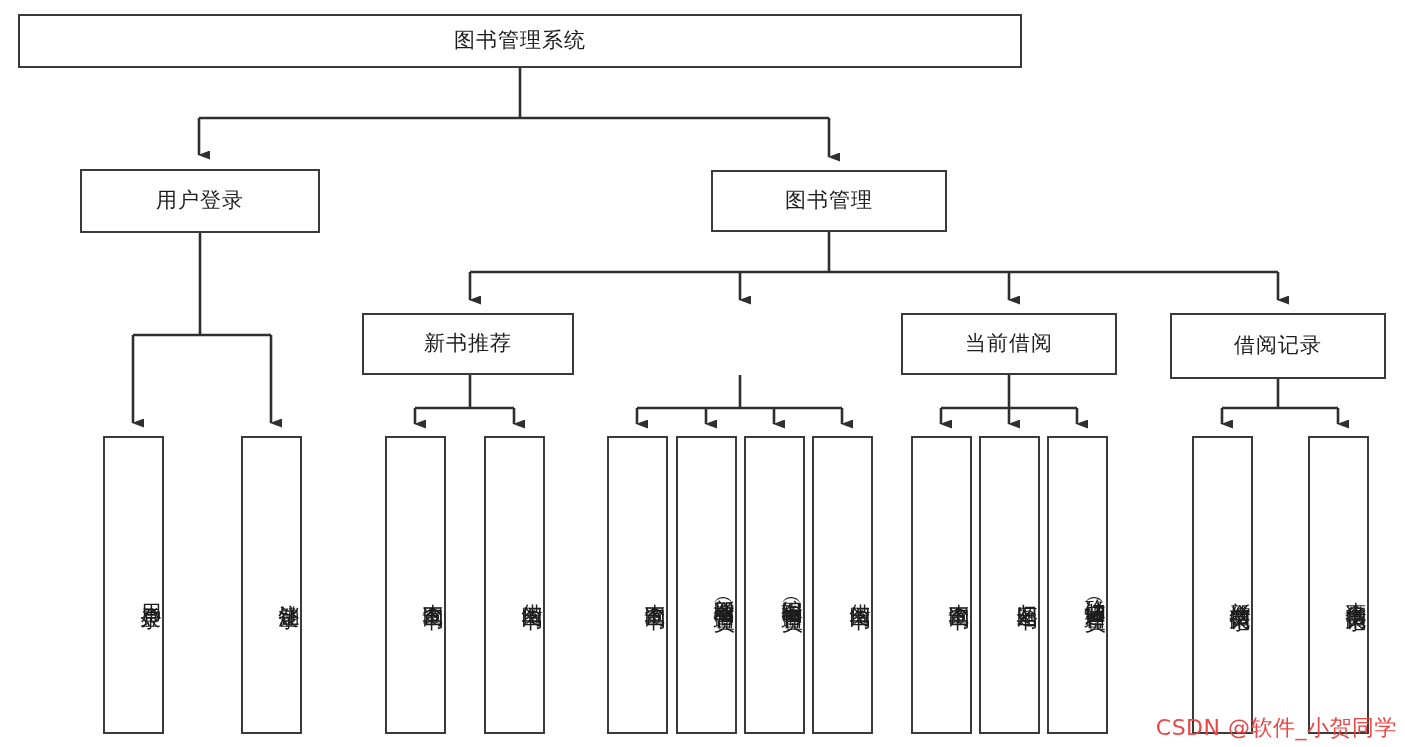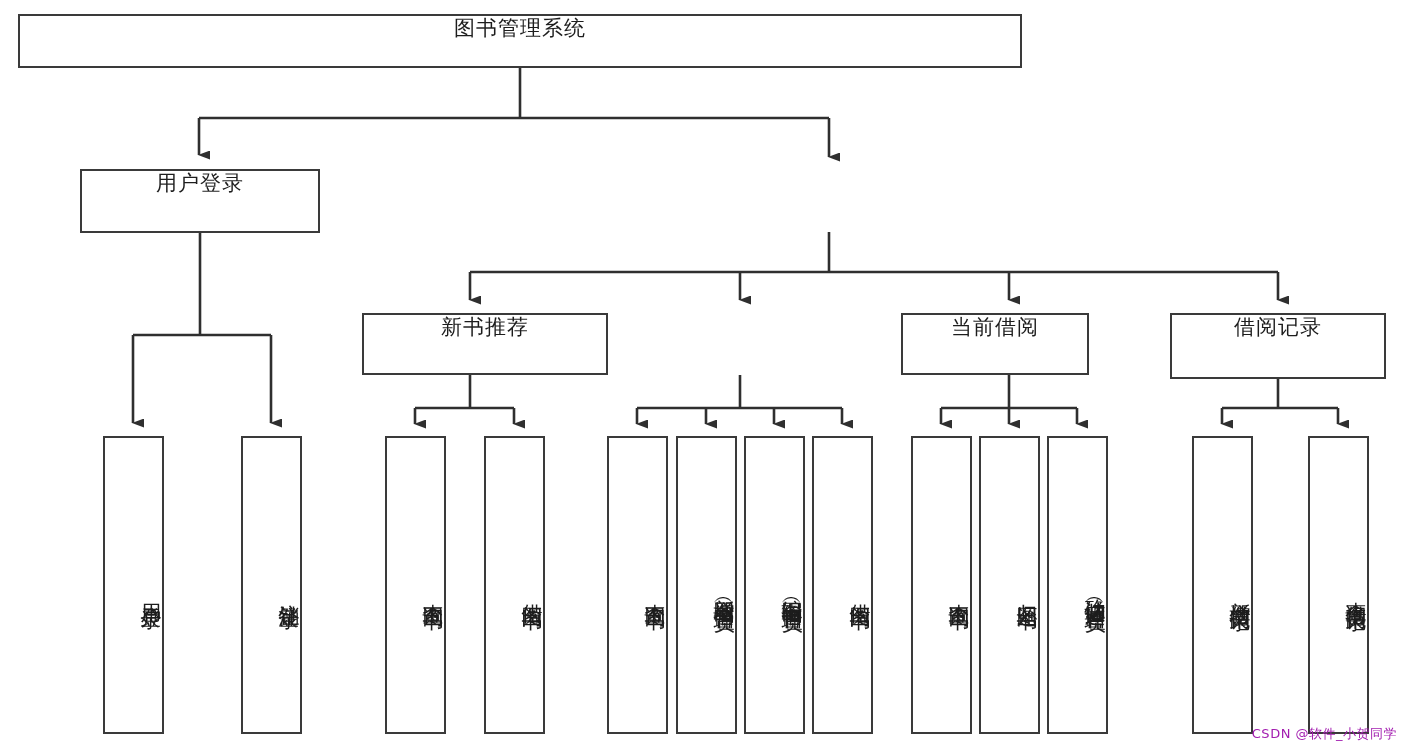--- a/index.html
+++ b/index.html
@@ -25,20 +25,21 @@
     width: 1405px;
     height: 747px;
     pointer-events: none;
   }
   .node {
     position: absolute;
     box-sizing: border-box;
     background: #ffffff;
     border: 2px solid #3a3a3a;
     display: flex;
+    align-items: center;
     justify-content: center;
     color: #1d1d1d;
   }
   .node.horiz {
     font-size: 21px;
     letter-spacing: 1px;
     line-height: 1.2;
   }
   .node.vert {
     writing-mode: vertical-rl;
@@ -53,22 +54,22 @@
   .node.vert .vlabel {
     writing-mode: vertical-rl;
     text-orientation: upright;
     display: block;
     max-height: 100%;
   }
   .watermark {
     position: absolute;
     right: 8px;
     bottom: 4px;
-    font-size: 13px;
-    color: #a21caf;
+    font-size: 22px;
+    color: #ef4444;
     white-space: nowrap;
     letter-spacing: 0.5px;
   }
 </style>
 </head>
 <body>
 
 <div id="canvas">
 
   <svg id="wires" viewBox="0 0 1405 747" xmlns="http://www.w3.org/2000/svg">
@@ -121,25 +122,28 @@
     </g>
   </svg>
 
   <div class="node horiz" style="left:18px; top:14px; width:1004px; height:54px;">
     <span>图书管理系统</span>
   </div>
 
   <div class="node horiz" style="left:80px; top:169px; width:240px; height:64px;">
     <span>用户登录</span>
   </div>
+  <div class="node horiz" style="left:711px; top:170px; width:236px; height:62px;">
+    <span>图书管理</span>
+  </div>
 
-  <div class="node horiz" style="left:362px; top:313px; width:246px; height:62px;">
+  <div class="node horiz" style="left:362px; top:313px; width:212px; height:62px;">
     <span>新书推荐</span>
   </div>
-  <div class="node horiz" style="left:901px; top:313px; width:188px; height:62px;">
+  <div class="node horiz" style="left:901px; top:313px; width:216px; height:62px;">
     <span>当前借阅</span>
   </div>
   <div class="node horiz" style="left:1170px; top:313px; width:216px; height:66px;">
     <span>借阅记录</span>
   </div>
 
   <div class="node vert" style="left:103px; top:436px; width:61px; height:298px;">
     <span class="vlabel">用户登录</span>
   </div>
   <div class="node vert" style="left:241px; top:436px; width:61px; height:298px;">

